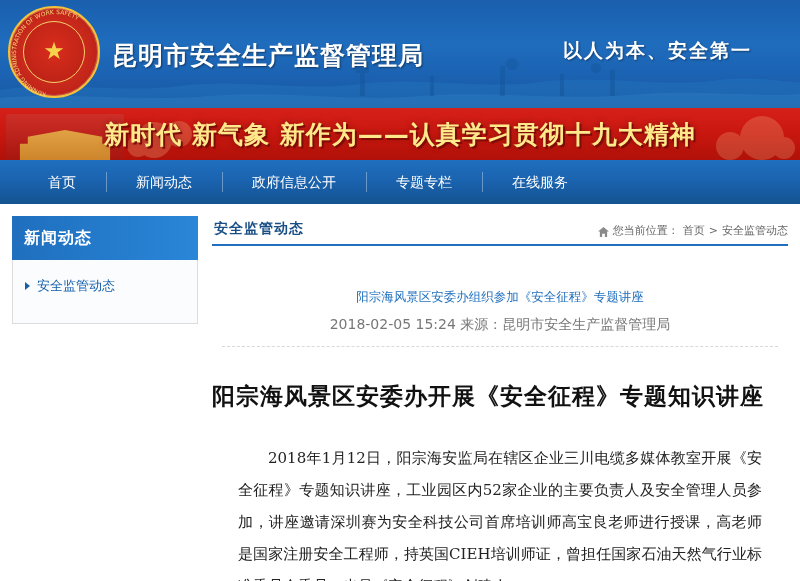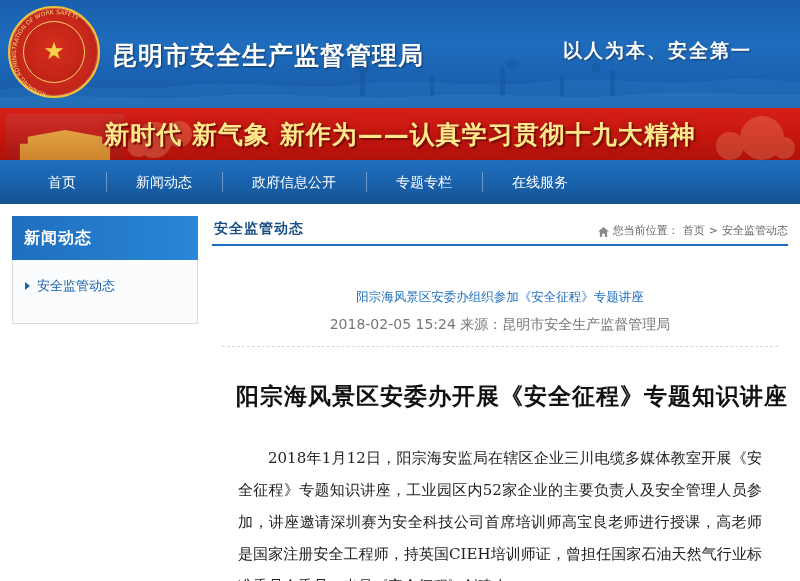--- a/index.html
+++ b/index.html
@@ -184,21 +184,21 @@
   .art-head { text-align:center; padding: 22px 10px 0 10px; }
   .art-kicker {
     color: #1f6fbe; font-size: 12.5px; margin-bottom: 10px; margin-top: 21px;
   }
   .art-meta {
     color:#777; font-size: 14px;
     padding-bottom: 12px;
     border-bottom: 1px dashed #d9d9d9;
   }
   .art-title {
-    text-align:right;
+    text-align:left;
     font-size: 23px; font-weight: bold; color:#111;
     letter-spacing: 1px;
     margin: 34px 0 30px 0;
     font-family:"DejaVu Sans","Liberation Sans",sans-serif;
   }
   .art-body { padding: 0 26px; }
   .art-body p {
     margin: 0 0 16px 0;
     font-size: 15px;
     line-height: 32px;

